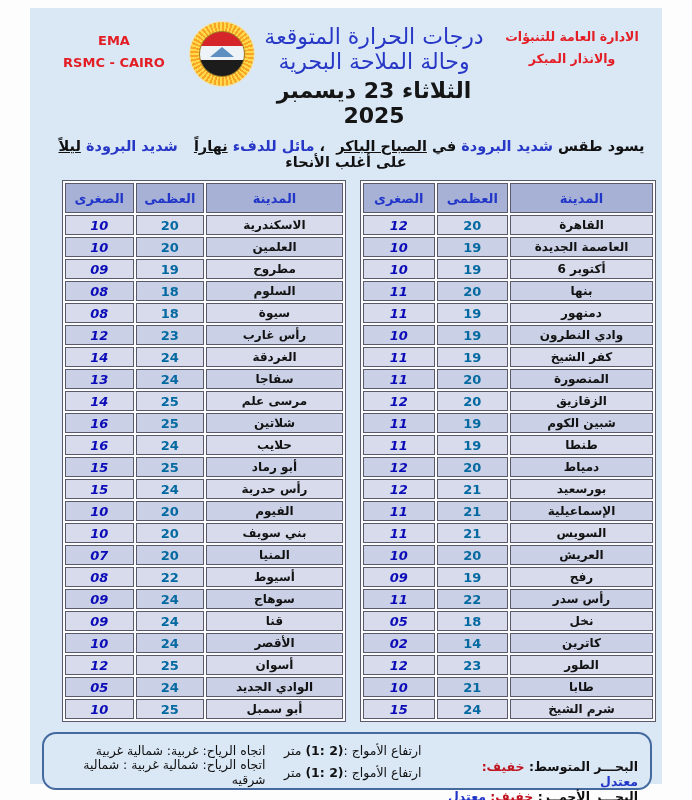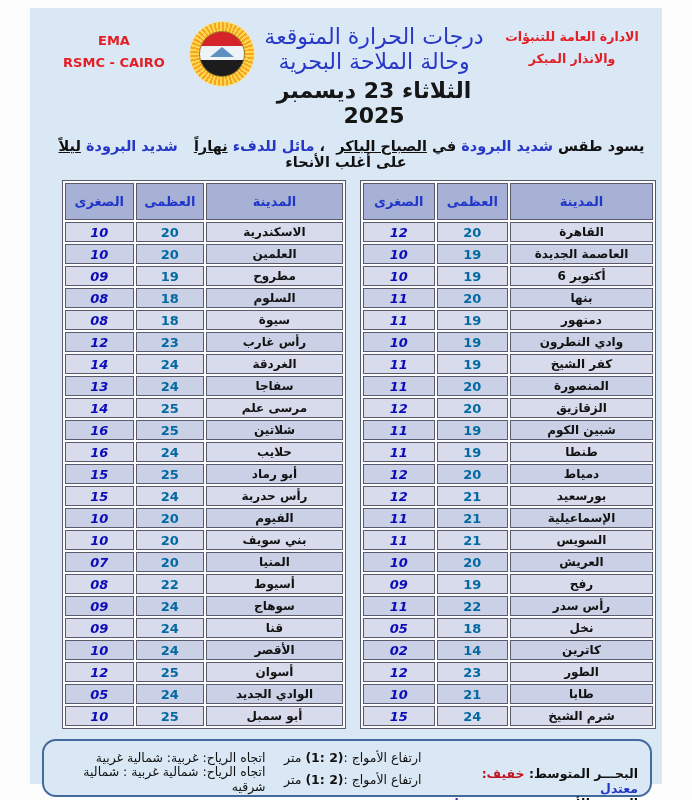--- a/index.html
+++ b/index.html
@@ -36,21 +36,21 @@
   .sentence .blue{color:#2737c6;}
   .sentence .und{text-decoration:underline;margin-left:11px;}
   
   .tables{display:flex;gap:14px;padding:10px 6px 0 32px;align-items:flex-start;}
   table{border-collapse:separate;border-spacing:2px;background:#fbfcfe;
         border:1px solid #5a5a6a;table-layout:fixed;}
   .t-right{flex:0 0 296px;width:296px;}
   .t-left{flex:0 0 284px;width:284px;}
   th,td{box-sizing:border-box;border:1px solid #5a5a6a;text-align:center;
         overflow:hidden;white-space:nowrap;}
-  th{height:37px;background:#a7b1d6;color:#2236c8;font-size:13px;font-weight:bold;}
+  th{height:30px;background:#a7b1d6;color:#2236c8;font-size:13px;font-weight:bold;}
   td{height:20px;font-size:12px;font-weight:bold;}
   td.city{color:#121212;}
   td.max{color:#0369a1;font-size:13px;}
   td.min{color:#0b0bb8;font-size:13px;font-style:italic;}
   col.c-city{width:50%;}col.c-max{width:25%;}col.c-min{width:25%;}
   tbody tr:nth-of-type(odd) td{background:#d7dbec;}
   tbody tr:nth-of-type(even) td{background:#cad0e5;}
   
   .marine{margin:10px 10px 0 12px;border:2px solid #44699e;border-radius:14px;
         padding:5px 12px;background:#dae8f6;}

